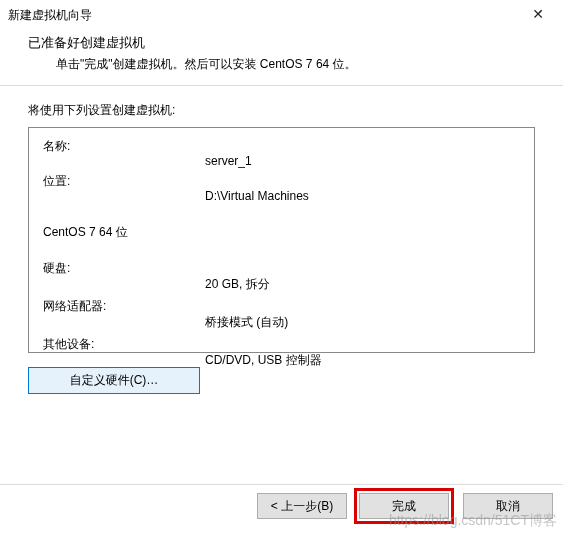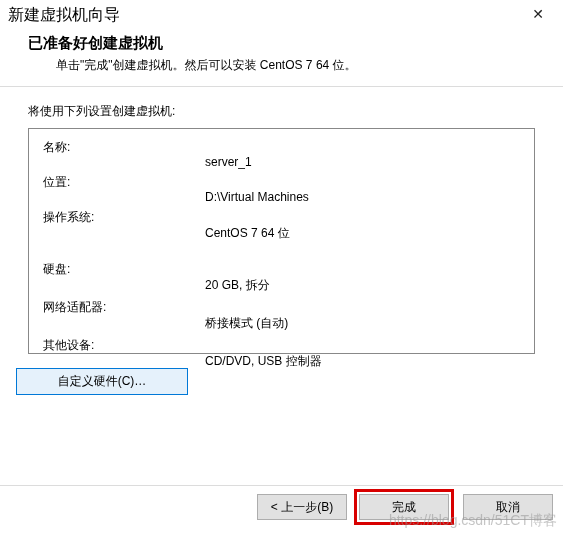--- a/index.html
+++ b/index.html
@@ -12,48 +12,48 @@
       overflow: hidden;
       color: #000;
     }
     .titlebar {
       height: 30px;
       display: flex;
       align-items: center;
       padding: 0 8px;
       position: relative;
     }
-    .titlebar-title { font-size: 16px; }
+    .titlebar-title { font-size: 12px; }
     .close-btn {
       position: absolute; right: 8px; top: 4px;
       width: 34px; height: 20px;
       display: flex; align-items: center; justify-content: center;
       font-size: 14px; color: #222; cursor: pointer;
     }
     .heading-area { padding: 4px 28px 12px 28px; }
     .heading {
-      font-size: 15px; font-weight: bold; margin-bottom: 4px;
+      font-size: 13px; font-weight: normal; margin-bottom: 4px;
     }
     .subheading {
       font-size: 12px; padding-left: 28px; color: #000;
     }
     .divider { height: 1px; background: #dcdcdc; }
     .section-label { padding: 16px 36px 8px 28px; font-size: 12px; }
     .details-box {
       margin: 0 28px;
       border: 1px solid #888;
       background: #fff;
       padding: 10px 14px 14px 14px;
       height: 226px;
     }
     .row { display: flex; margin-bottom: 5px; gap: 44px; }
     .row .label { width: 118px; }
     .row .value { flex: 1; margin-top: 16px; }
     .gap { height: 14px; }
-    .customize-row { padding: 14px 16px; }
+    .customize-row { padding: 14px 28px; }
     .customize-btn {
       width: 172px; height: 27px;
       border: 1px solid #0078d7;
       background: #e5f1fb;
       font-family: inherit; font-size: 12px;
       cursor: pointer;
       text-align: center;
     }
     .bottom-divider { height: 1px; background: #dcdcdc; margin-top: 76px; }
     .button-bar {
@@ -100,21 +100,20 @@
 <div class="details-box">
   <div class="row">
     <div class="label">名称:</div>
     <div class="value">server_1</div>
   </div>
   <div class="row">
     <div class="label">位置:</div>
     <div class="value">D:\Virtual Machines</div>
   </div>
   <div class="row">
-    <div class="label">操作系统:</div>
     <div class="value">CentOS 7 64 位</div>
   </div>
   <div class="gap"></div>
   <div class="row">
     <div class="label">硬盘:</div>
     <div class="value">20 GB, 拆分</div>
   </div>
   <div class="row">
     <div class="label">网络适配器:</div>
     <div class="value">桥接模式 (自动)</div>

